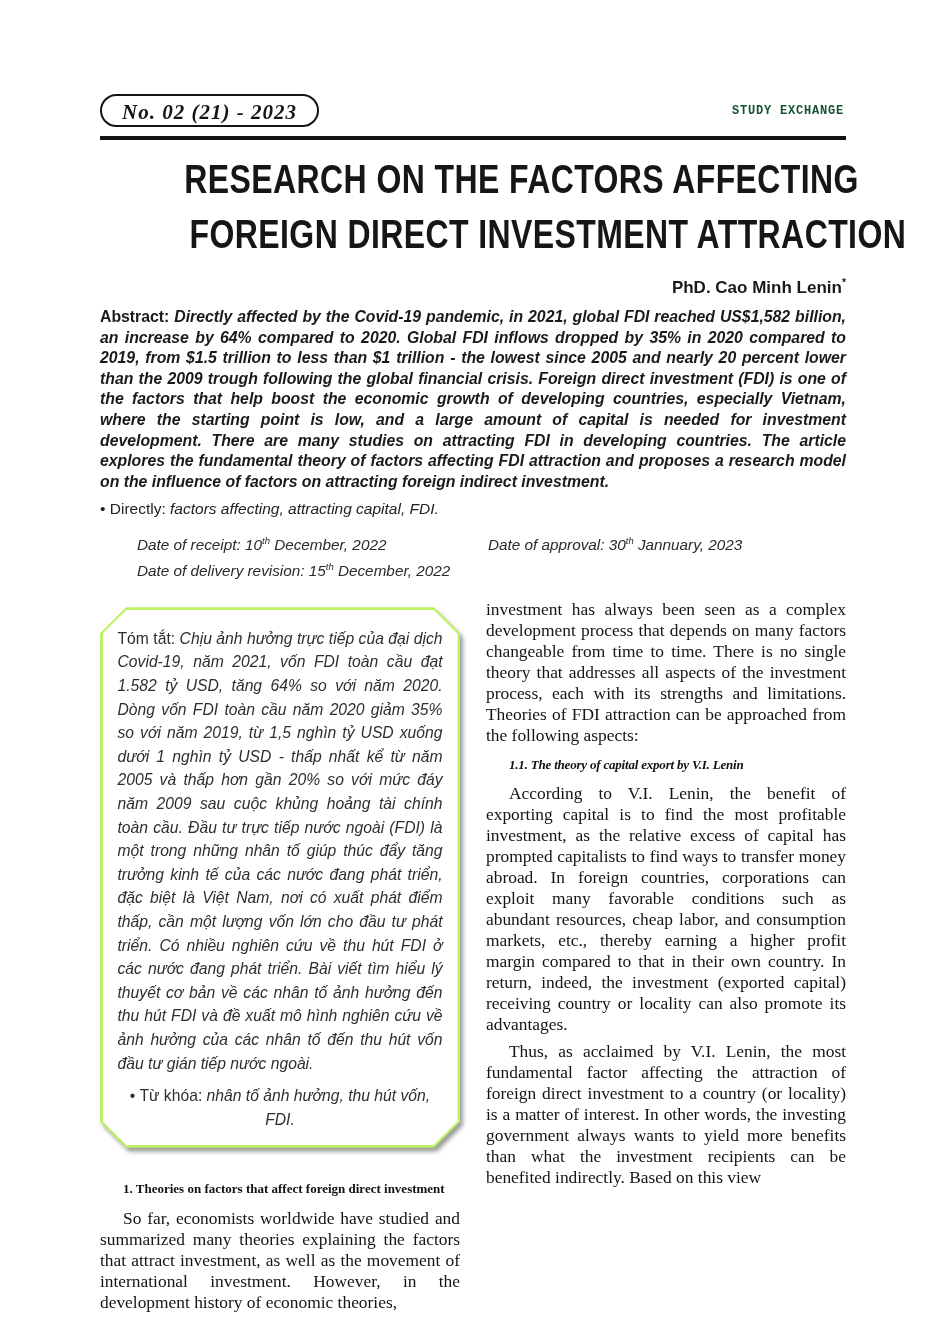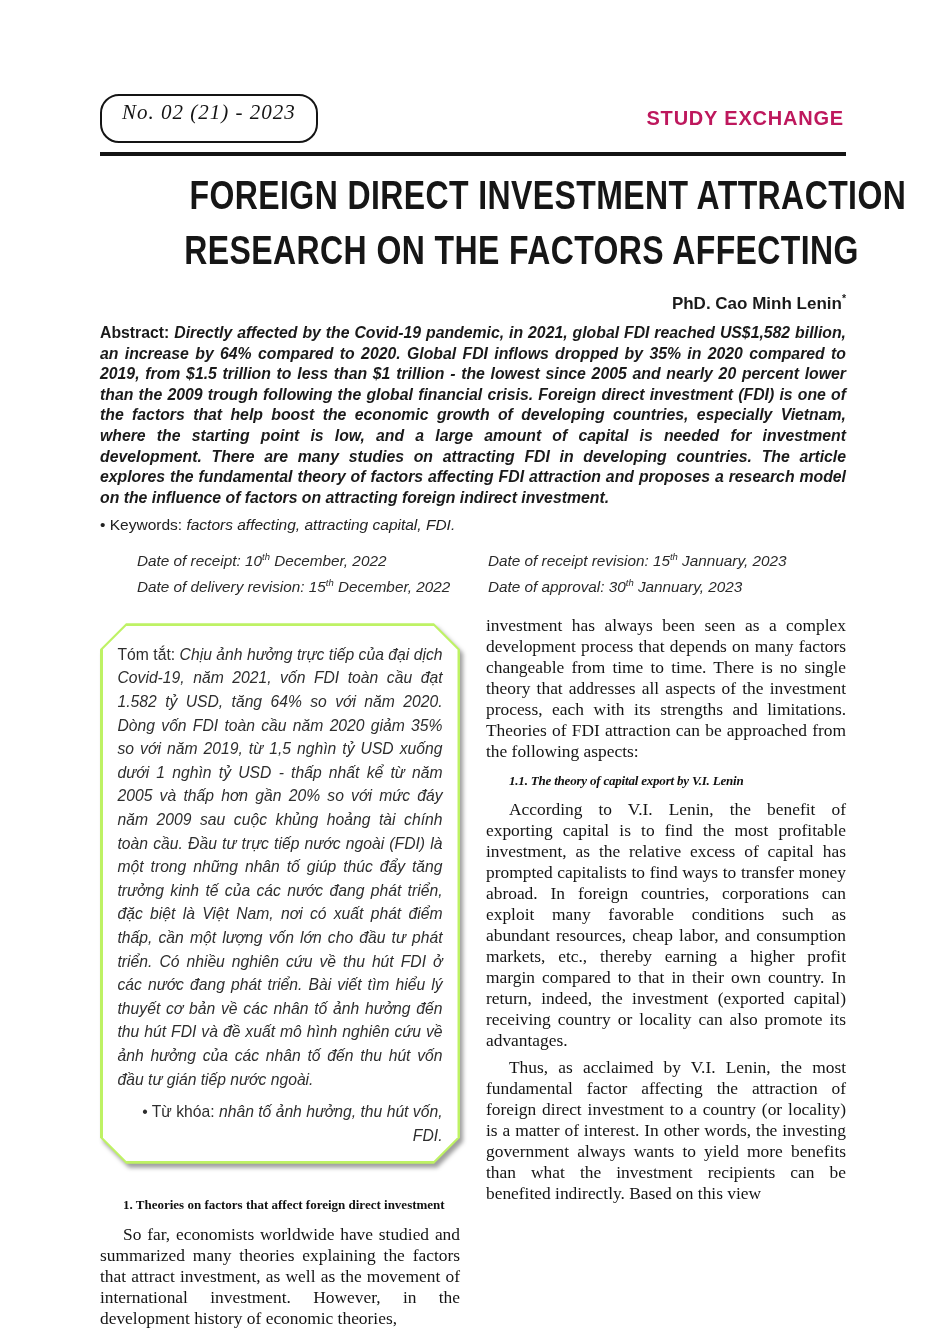--- a/index.html
+++ b/index.html
@@ -6,27 +6,27 @@
   html,body { width:943px; height:1333px; }
   body {
     background:#ffffff; color:#141414; position:relative; overflow:hidden;
     font-family:"Liberation Serif", serif;
   }
   .page { position:absolute; left:100px; top:94px; width:746px; }
 
   
   .header-row { display:flex; justify-content:space-between; align-items:center; }
   .issue-badge {
-    border:2.5px solid #141414; border-radius:19px; padding:4px 20px 16px 20px;
-    font-family:"Liberation Serif", serif; font-weight:normal; font-style:italic;
+    border:2.5px solid #141414; border-radius:19px; padding:4px 20px 0 20px;
+    font-family:"Liberation Serif", serif; font-weight:bold; font-style:italic;
     font-size:21px; letter-spacing:1px; color:#141414;text-align:center;
   }
   .section-label {
-    font-family:Liberation Sans, sans-serif; font-weight:bold; font-size:20px;
-    letter-spacing:0.8px; color:#be185d; padding-right:2px;
+    font-family:Liberation Mono, monospace; font-weight:bold; font-size:12px;
+    letter-spacing:0.8px; color:#14532d; padding-right:2px;
   }
   .header-rule { height:4px; background:#141414; margin-top:9px; }
 
   
   .title-block { margin-top:16px; text-align:center; }
   .title-line { line-height:47px; }
   .title-line > span {
     display:inline-block; font-family:"Liberation Sans", sans-serif;
     font-weight:700; font-size:40px; letter-spacing:0.5px;
     transform:scaleX(0.80); transform-origin:center; white-space:nowrap; color:#161616;
@@ -68,21 +68,21 @@
                       calc(100% - 26px) 100%, 26px 100%, 0 calc(100% - 26px), 0 26px);
   }
   .tomtat-inner {
     background:#ffffff; padding:17px 15px 14px 15px;
     clip-path:polygon(24px 0, calc(100% - 24px) 0, 100% 24px, 100% calc(100% - 24px),
                       calc(100% - 24px) 100%, 24px 100%, 0 calc(100% - 24px), 0 24px);
     font-family:"Liberation Sans", sans-serif; font-size:15.7px; line-height:23.6px;
     font-style:italic; color:#2e2e2e; text-align:justify;
   }
   .tomtat-inner .vn-label { font-style:normal; }
-  .vn-keywords { margin-top:9px; text-align:right; }
+  .vn-keywords { margin-top:9px; text-align:center; }
   .vn-keywords .vn-kw-label { font-style:normal; }
 
   
   .body-para {
     font-family:"Liberation Serif", serif; font-size:17.4px; line-height:21px;
     text-align:justify; text-indent:23px; color:#141414;
   }
   .body-para.no-indent { text-indent:0; }
   .body-para + .body-para { margin-top:6px; }
   .sec-heading {
@@ -97,41 +97,40 @@
 
 <div class="page">
 
   <div class="header-row">
     <div class="issue-badge">No. 02 (21) - 2023</div>
     <div class="section-label">STUDY EXCHANGE</div>
   </div>
   <div class="header-rule"></div>
 
   <div class="title-block">
+    <div class="title-line"><span>RESEARCH ON THE FACTORS AFFECTING</span></div>
     <div class="title-line"><span>FOREIGN DIRECT INVESTMENT ATTRACTION</span></div>
-    <div class="title-line"><span>RESEARCH ON THE FACTORS AFFECTING</span></div>
   </div>
 
   <div class="author-line"><span>PhD. Cao Minh Lenin</span><sup>*</sup></div>
 
   <div class="abstract">
     <span class="abstract-label">Abstract:</span><span> Directly affected by the Covid-19 pandemic, in 2021, global FDI reached US$1,582 billion, an increase by 64% compared to 2020. Global FDI inflows dropped by 35% in 2020 compared to 2019, from $1.5 trillion to less than $1 trillion - the lowest since 2005 and nearly 20 percent lower than the 2009 trough following the global financial crisis. Foreign direct investment (FDI) is one of the factors that help boost the economic growth of developing countries, especially Vietnam, where the starting point is low, and a large amount of capital is needed for investment development. There are many studies on attracting FDI in developing countries. The article explores the fundamental theory of factors affecting FDI attraction and proposes a research model on the influence of factors on attracting foreign indirect investment.</span>
   </div>
 
   <div class="keywords">
-    <span>•</span><span> Keywords: </span><span class="kw-text">factors affecting, attracting capital, FDI.</span>
+    <span>•</span><span> Directly: </span><span class="kw-text">factors affecting, attracting capital, FDI.</span>
   </div>
 
   <div class="dates-row">
     <div class="dates-col left">
       <div><span>Date of receipt: 10</span><sup>th</sup><span> December, 2022</span></div>
       <div><span>Date of delivery revision: 15</span><sup>th</sup><span> December, 2022</span></div>
     </div>
     <div class="dates-col right">
-      <div><span>Date of receipt revision: 15</span><sup>th</sup><span> Jannuary, 2023</span></div>
       <div><span>Date of approval: 30</span><sup>th</sup><span> Jannuary, 2023</span></div>
     </div>
   </div>
 
   <div class="columns">
 
     <div class="col">
       <div class="tomtat-shadow">
         <div class="tomtat-outer">
           <div class="tomtat-inner">

